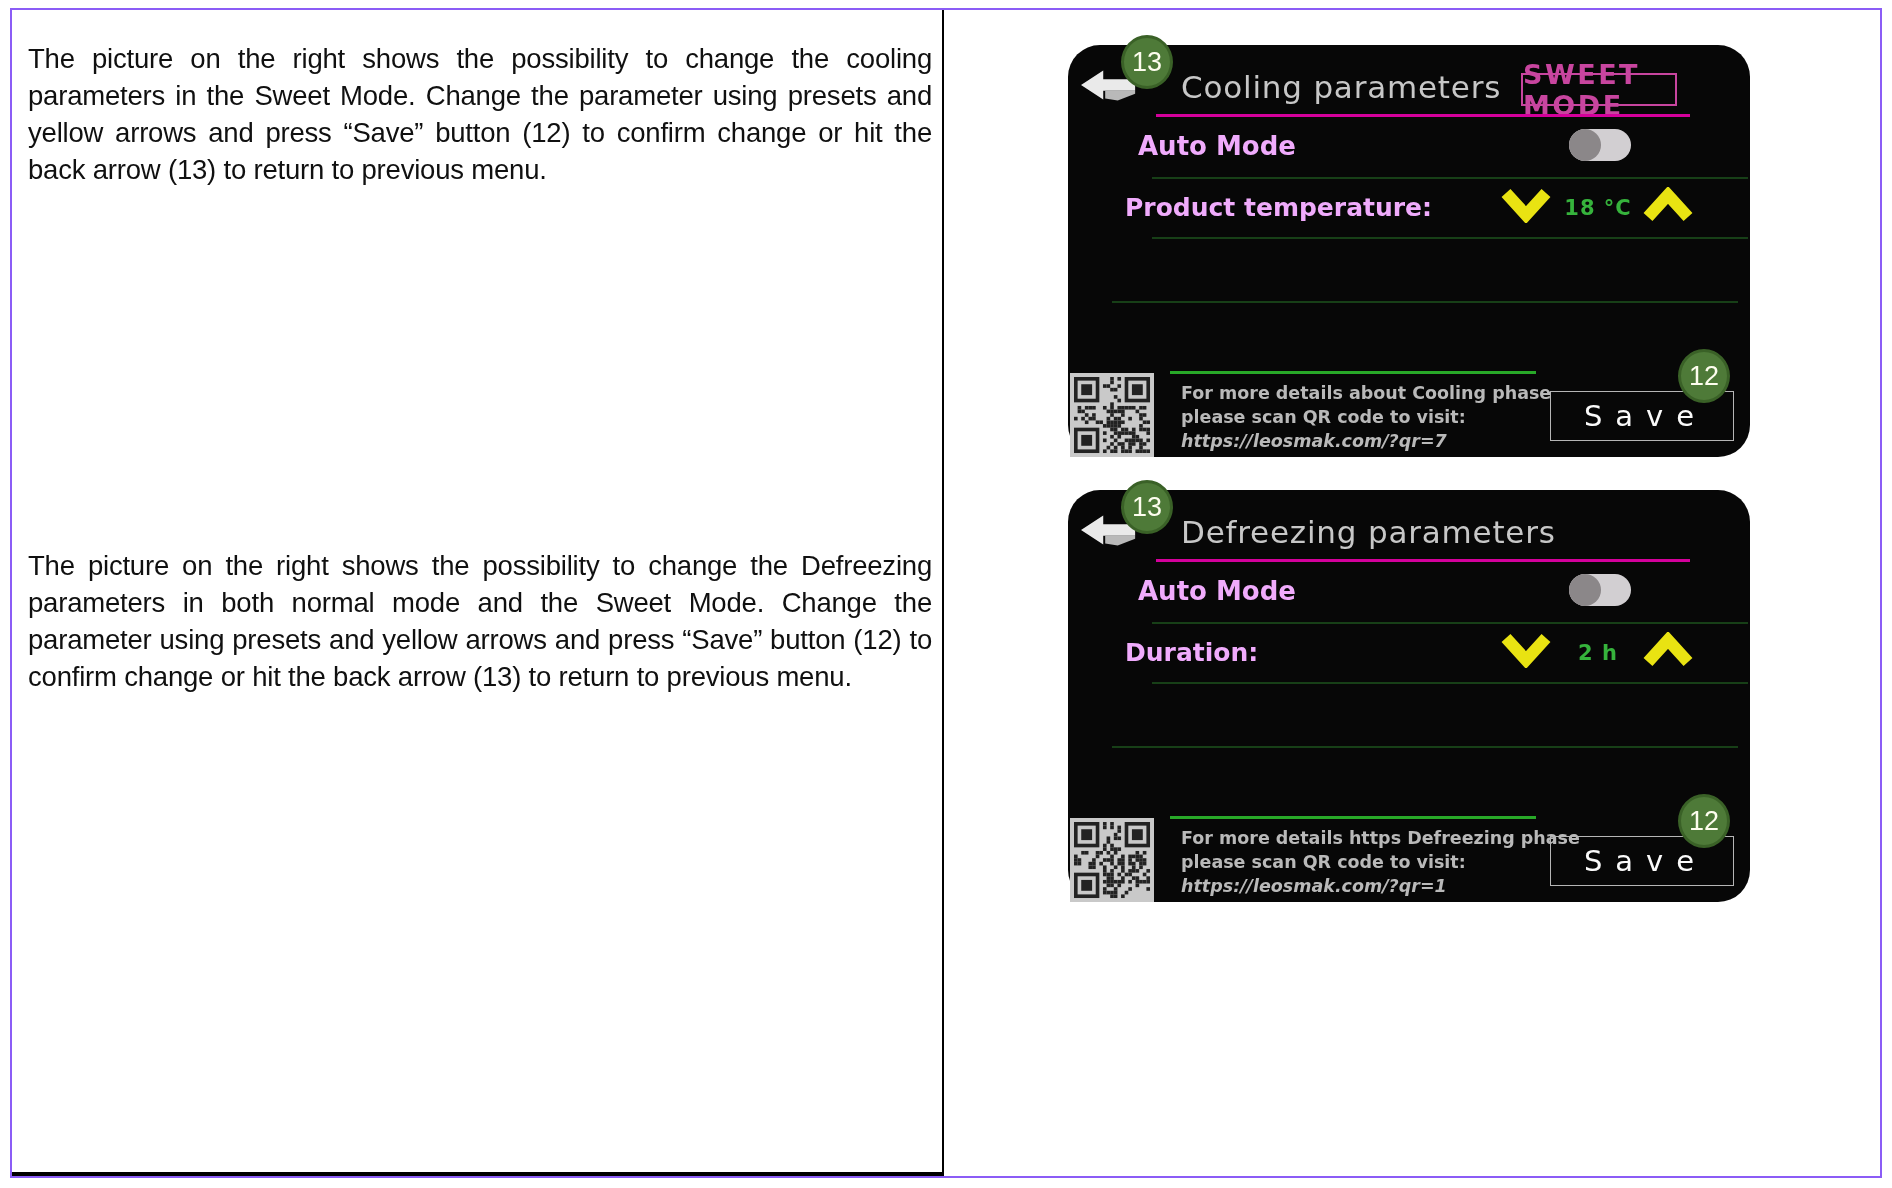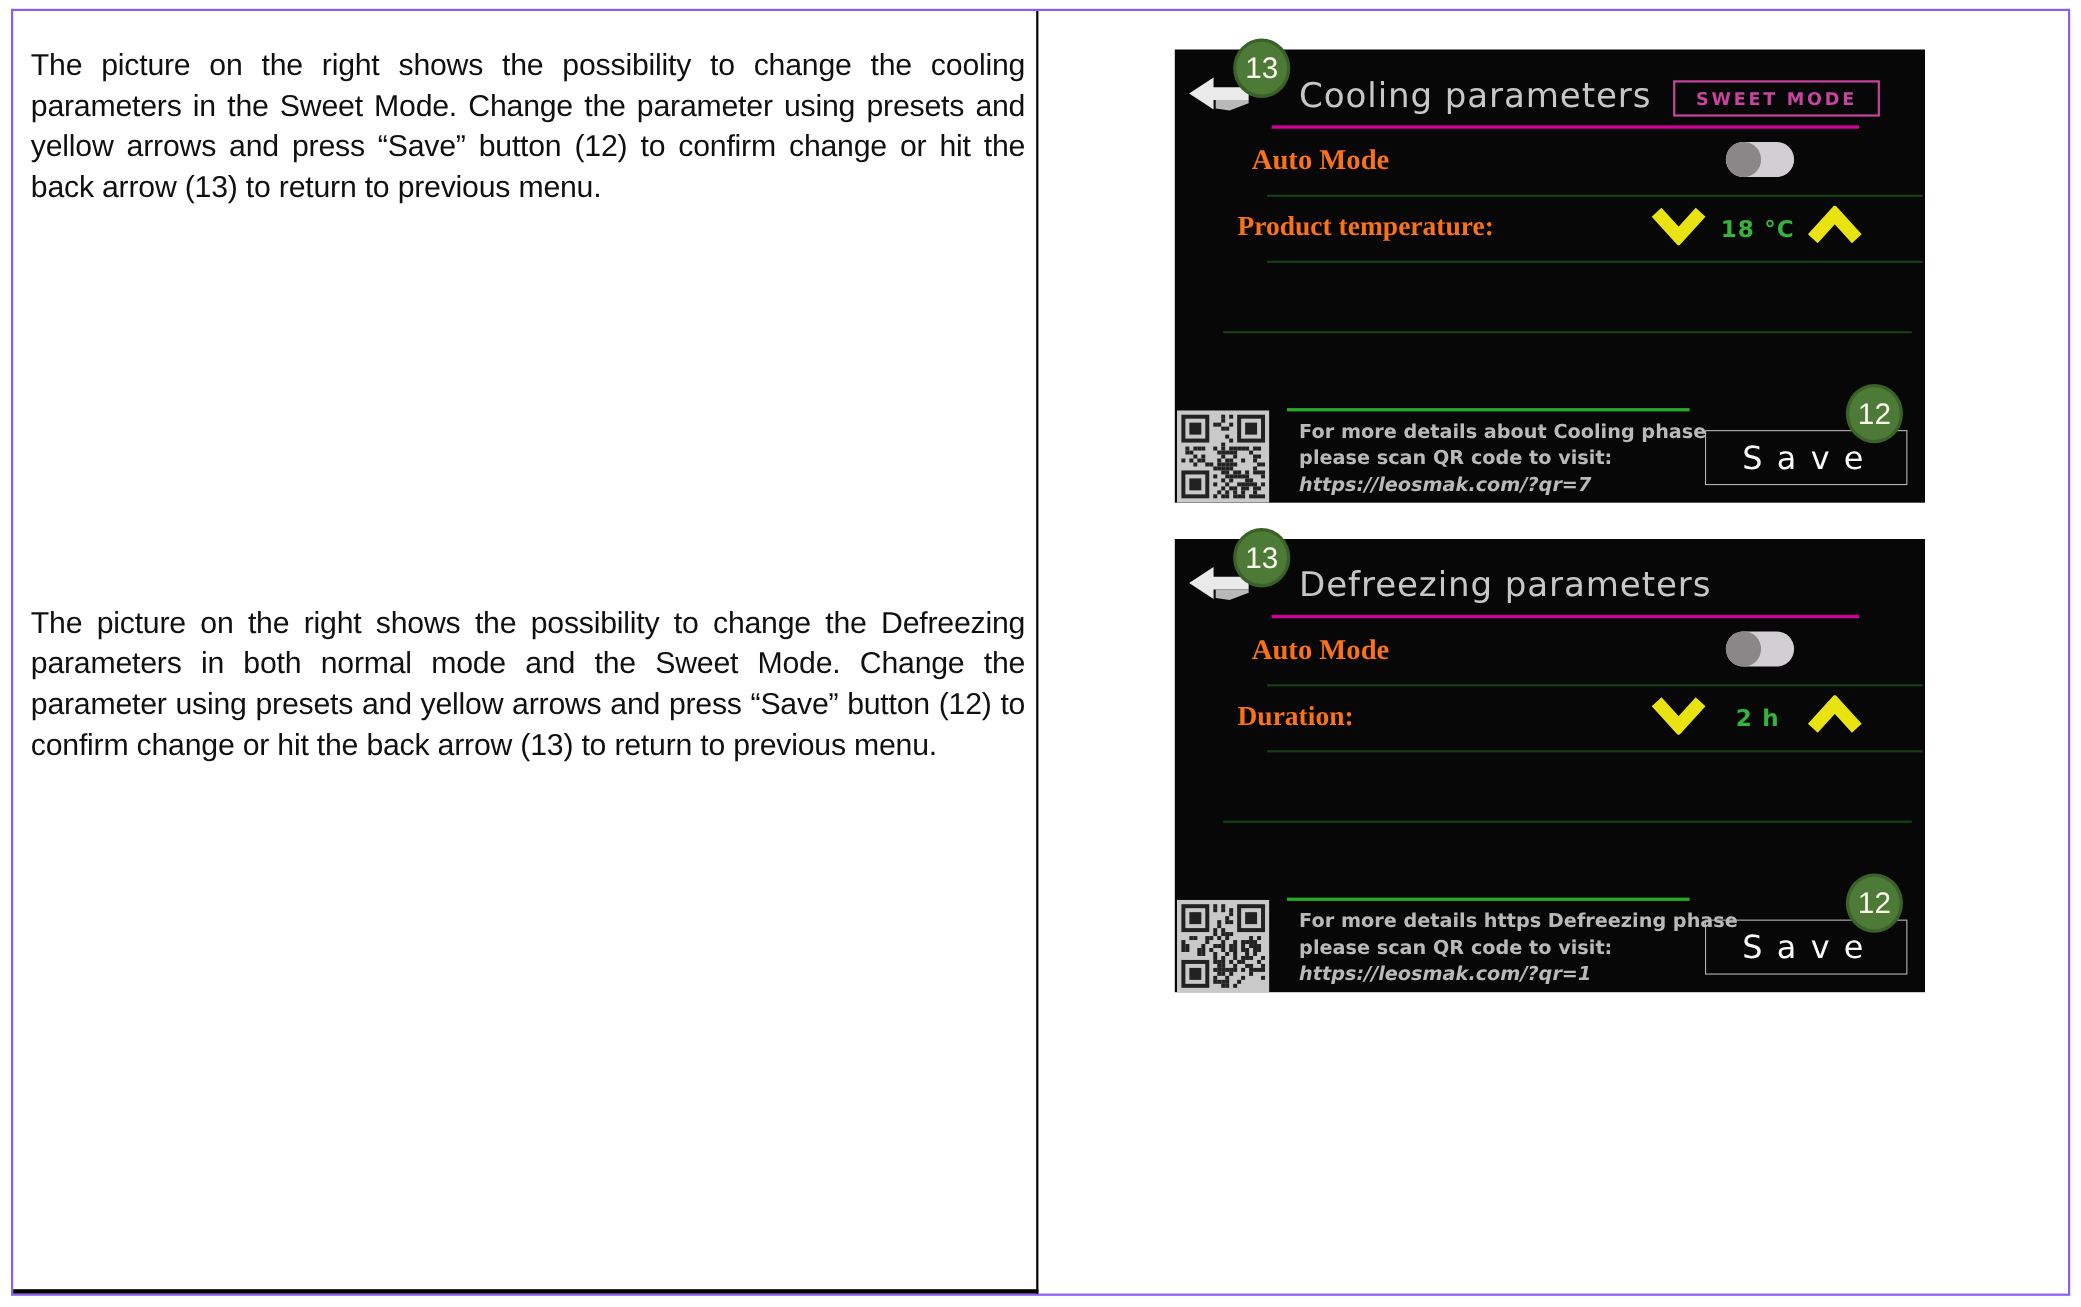--- a/index.html
+++ b/index.html
@@ -28,20 +28,21 @@
     text-align:justify;letter-spacing:-0.2px;
   }
   .para1{top:30px;}
   .para2{top:537px;}
 
   
   .screen{
     position:absolute;left:124px;width:682px;height:412px;
     background:var(--c-screen_bg,#070707);
     font-family:"DejaVu Sans", sans-serif;
+    border-radius:32px;
   }
   .screen-1{top:35px;}
   .screen-2{top:480px;}
 
   .back-btn{position:absolute;left:13px;top:25px;width:58px;height:34px;background:none;border:none;padding:0;cursor:pointer;}
   .back-btn svg{display:block;width:58px;height:34px;}
 
   .callout{
     position:absolute;width:52px;height:54px;border-radius:50%;
     background:var(--c-callout_fill,#4e7a38);
@@ -51,28 +52,28 @@
     box-sizing:border-box;z-index:3;
   }
   .callout-back{left:53px;top:-10px;}
   .callout-save{left:610px;top:304px;}
 
   .scr-title{
     position:absolute;left:113px;top:24px;margin:0;
     font-size:31px;font-weight:500;color:#c7c7c7;letter-spacing:0.8px;
   }
   .mode-badge{
-    position:absolute;left:453px;top:28px;width:188px;height:33px;
+    position:absolute;left:453px;top:28px;width:156px;height:33px;
     border:2px solid var(--c-badge,#c8459f);color:var(--c-badge,#c8459f);
-    font-size:16px;font-weight:700;letter-spacing:2.5px;
+    font-size:27px;font-weight:700;letter-spacing:2.5px;
     display:flex;align-items:center;justify-content:center;box-sizing:border-box;
   }
   .title-rule{position:absolute;left:88px;top:69px;width:534px;height:3px;background:var(--c-magenta,#d4009b);}
 
-  .label{position:absolute;color:#f97316;font-weight:700;font-family:Liberation Serif, serif;}
+  .label{position:absolute;color:#f0abfc;font-weight:700;}
   .auto-label{left:70px;top:86px;font-size:26px;}
   .param-label{left:57px;top:148px;font-size:25px;}
 
   .toggle{
     position:absolute;left:501px;top:84px;width:62px;height:32px;
     border-radius:16px;background:#d2cfd2;border:none;padding:0;cursor:pointer;
   }
   .toggle .knob{
     position:absolute;left:0px;top:0px;width:32px;height:32px;
     border-radius:50%;background:#8b8789;

